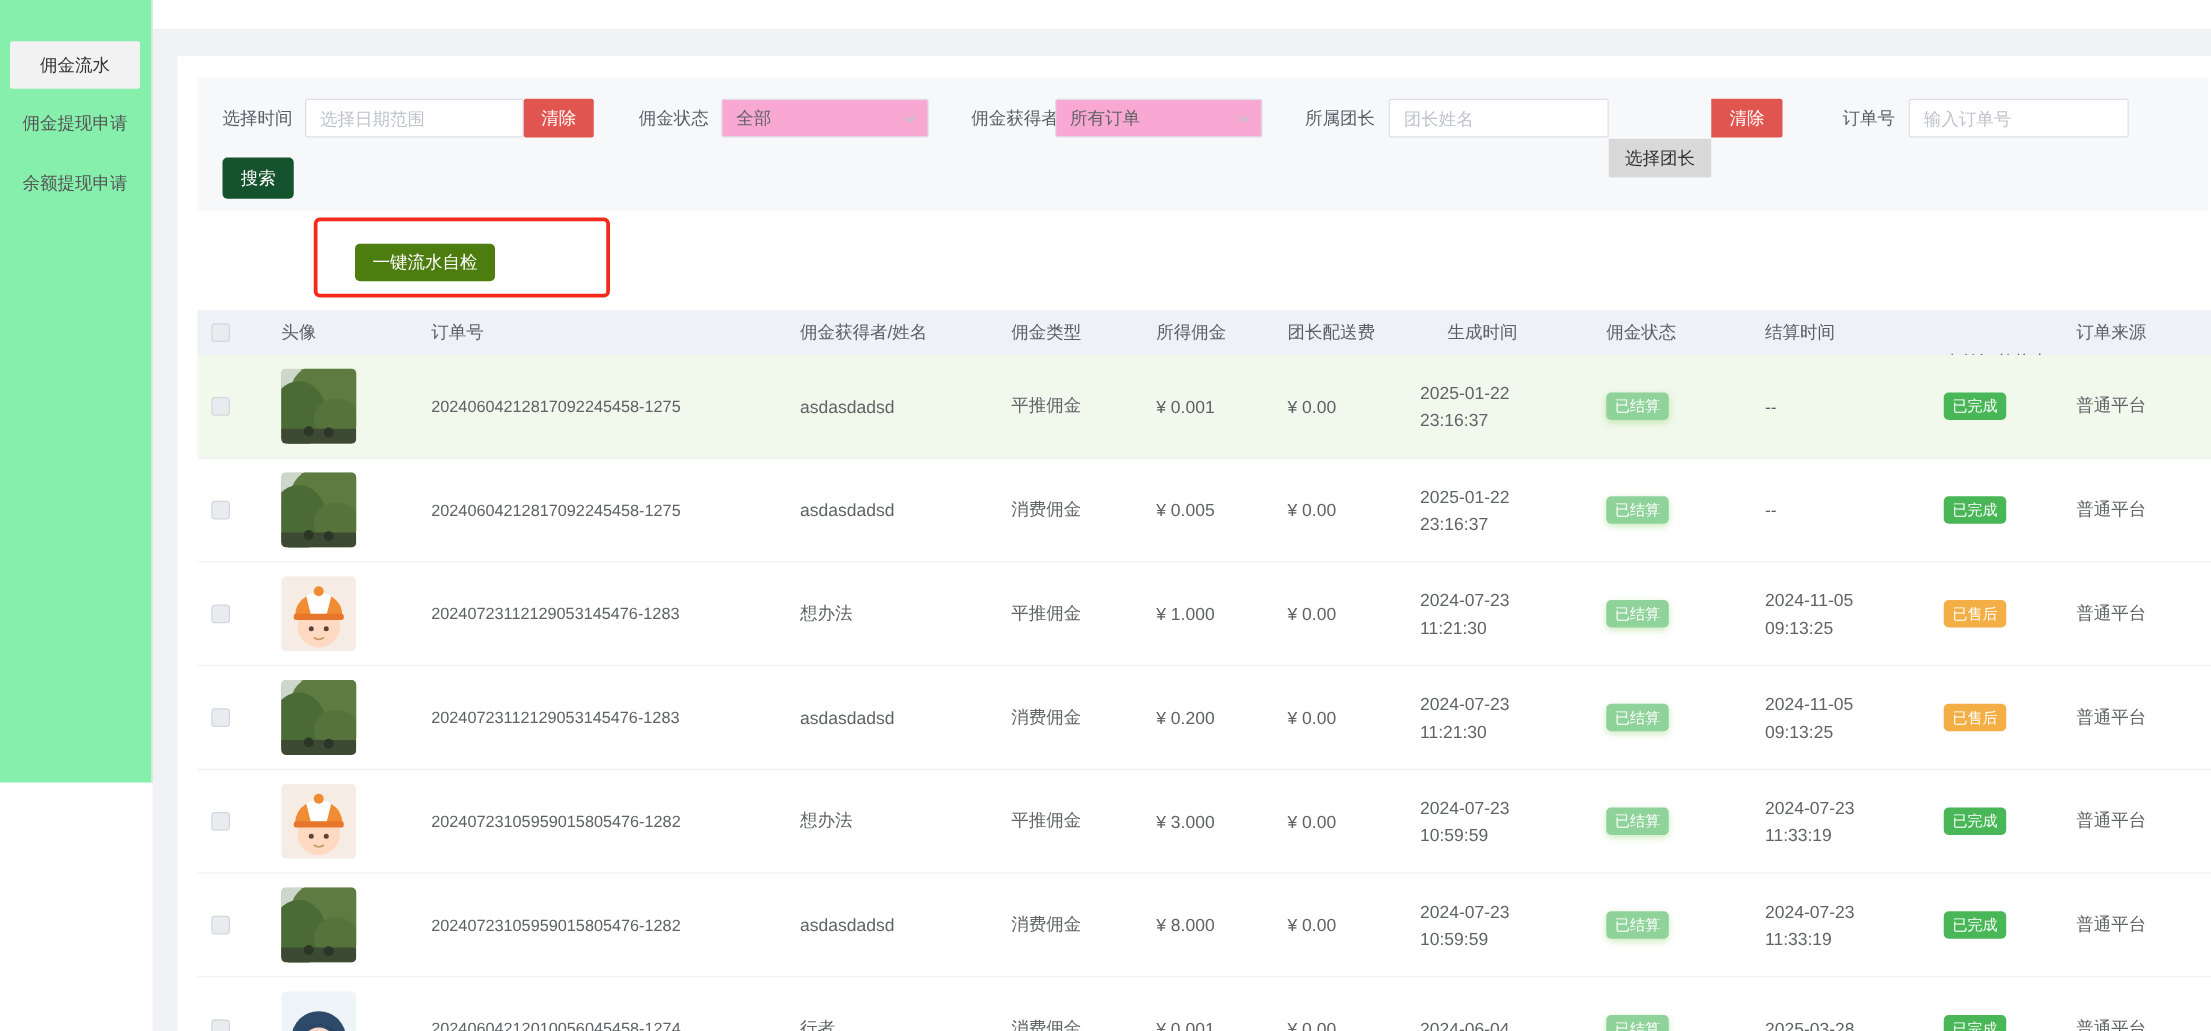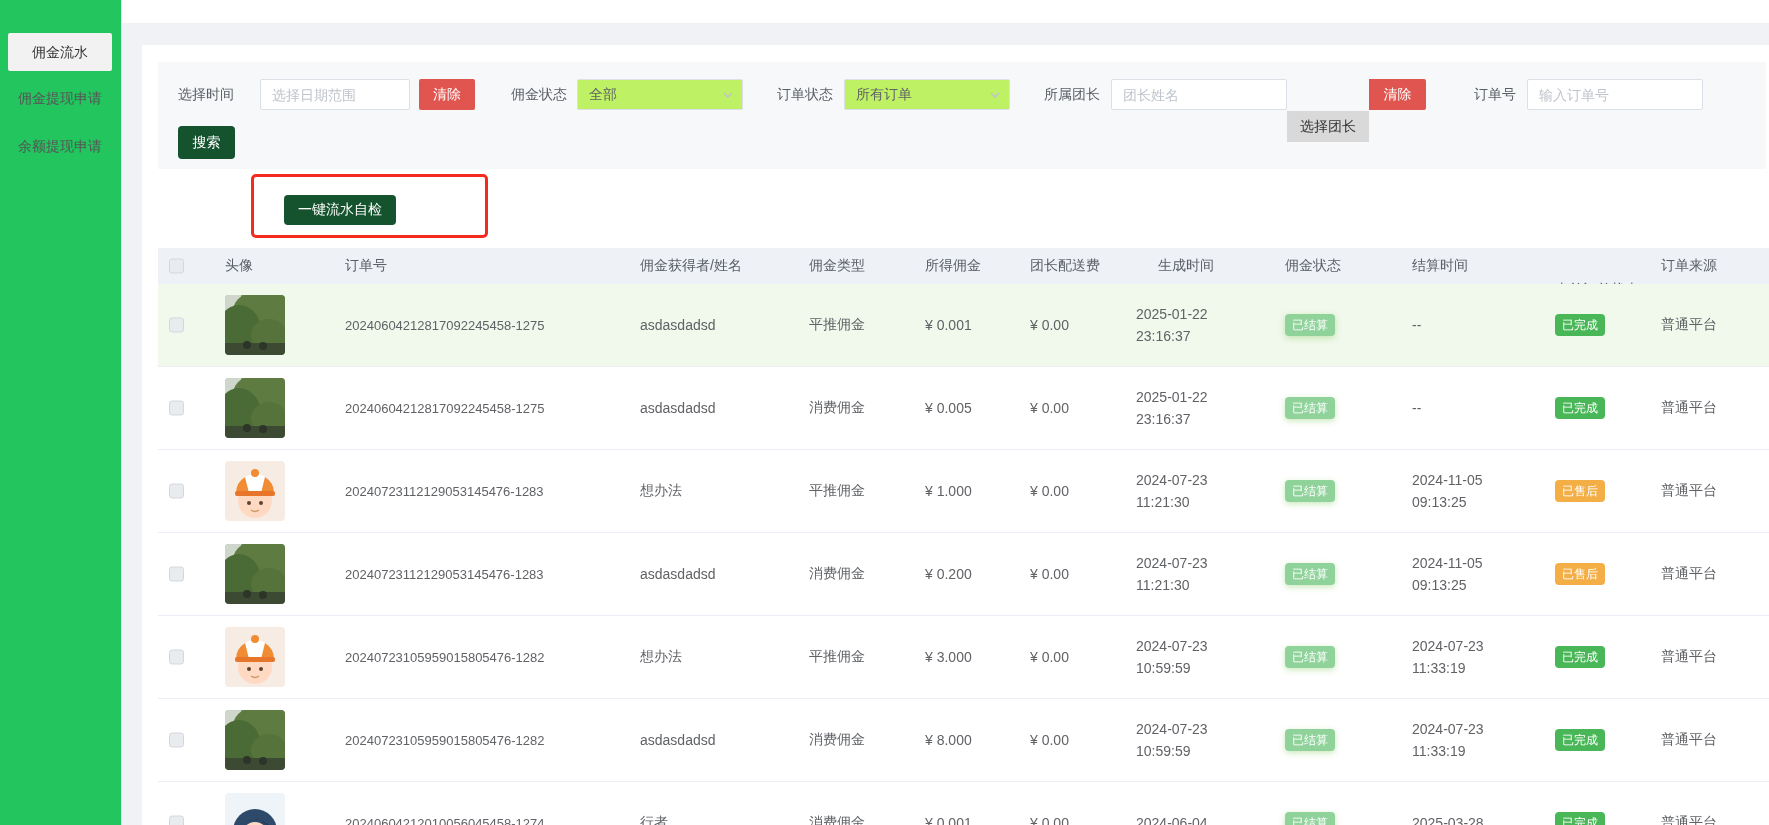--- a/index.html
+++ b/index.html
@@ -1,37 +1,37 @@
 <!DOCTYPE html>
 <html><head>
 <meta charset="utf-8">
 <style>
   * { margin:0; padding:0; box-sizing:border-box; }
   html,body { width:1769px; height:825px; overflow:hidden; background:#fff;
     font-family:"Liberation Sans","DejaVu Sans",sans-serif; color:#606266; }
 
   
-  #sidebar { position:absolute; left:0; top:0; width:122px; height:825px; background:#22c55e;
+  #sidebar { position:absolute; left:0; top:0; width:122px; height:626px; background:#86efac;
     border-right:1px solid #e8e8e8; z-index:5; }
   .side-item { position:absolute; left:8px; width:104px; height:38px; line-height:38px;
     text-align:center; font-size:14px; color:#555; cursor:pointer; border-radius:2px; }
   .side-item.active { background:#f2f2f2; color:#303133; }
 
   
   #main { position:absolute; left:122px; top:0; width:1647px; height:825px; background:#f0f2f5; }
   #topstrip { position:absolute; left:0; top:0; width:1647px; height:23px; background:#fff; }
   #card { position:absolute; left:20px; top:45px; width:1640px; height:790px; background:#fff; }
 
   
   #filter-panel { position:absolute; left:16px; top:17px; width:1608px; height:107px; background:#f7f8fa; }
   .flabel { position:absolute; top:0; height:31px; line-height:31px; font-size:14px; color:#5a5e66; }
   .finput { position:absolute; top:0; height:31px; background:#fff; border:1px solid #dcdfe6;
     font-size:14px; color:#606266; padding:0 11px; outline:none; border-radius:2px; }
   .finput::placeholder { color:#bfc4cc; }
-  .fselect { position:absolute; top:0; height:31px; background:#bef264; border:1px solid #dcdfe6;
+  .fselect { position:absolute; top:0; height:31px; background:#f9a8d4; border:1px solid #dcdfe6;
     border-radius:2px; font-size:14px; color:#606266; line-height:29px; padding:0 11px; cursor:pointer; }
   .chev { position:absolute; right:9px; top:12px; width:10px; height:7px; }
   .btn { border:none; cursor:pointer; font-size:14px; border-radius:2px; color:#fff; }
   .btn-red { background:#e0554f; }
   .btn-gray { background:#d9d9d9; color:#333; border-radius:0;margin-top:32px; }
   .btn-blue { background:#3f6fe0; border-radius:4px; }
 
   
   #self-check-btn { position:absolute; left:142px; top:150px; width:112px; height:30px;
     background:#46b14d; color:#fff; border:none; border-radius:4px; font-size:14px; cursor:pointer; }
@@ -82,52 +82,52 @@
 </div>
 
 <div id="main">
   <div id="topstrip"></div>
 
   <div id="card">
 
     <div id="filter-panel">
       <div style="position:relative; left:0; top:17px; height:31px;">
         <span class="flabel" style="left:20px;">选择时间</span>
-        <input class="finput" style="left: 102px; width: 150px;" placeholder="选择日期范围">
+        <input class="finput" style="left: 86px; width: 175px;" placeholder="选择日期范围">
         <button class="btn btn-red" style="position: absolute; left: 261px; top: 0px; width: 56px; height: 31px; background: rgb(224, 85, 79);">清除</button>
 
         <span class="flabel" style="left:353px;">佣金状态</span>
         <div class="fselect" style="left:419px; width:166px;">
           <span>全部</span>
           <svg class="chev" viewBox="0 0 10 7">
               <path d="M1 1l4 4 4-4" fill="none" stroke="#c0c4cc" stroke-width="1.6"></path>
             </svg>
         </div>
 
-        <span class="flabel" style="left:619px;">订单状态</span>
+        <span class="flabel" style="left:619px;">佣金获得者</span>
         <div class="fselect" style="left:686px; width:166px;">
           <span>所有订单</span>
           <svg class="chev" viewBox="0 0 10 7">
               <path d="M1 1l4 4 4-4" fill="none" stroke="#c0c4cc" stroke-width="1.6"></path>
             </svg>
         </div>
 
         <span class="flabel" style="left:886px;">所属团长</span>
         <input class="finput" style="left: 953px; width: 176px;" placeholder="团长姓名">
         <button class="btn btn-gray" style="position:absolute; left:1129px; top:0; width:82px; height:31px;">选择团长</button>
         <button class="btn btn-red" style="position: absolute; left: 1211px; top: 0px; width: 57px; height: 31px; border-radius: 0px 2px 2px 0px; background: rgb(224, 85, 79);">清除</button>
 
         <span class="flabel" style="left:1316px;">订单号</span>
         <input class="finput" style="left: 1369px; width: 176px;" placeholder="输入订单号">
       </div>
 
       <button class="btn btn-blue" style="position: absolute; left: 20px; top: 64px; width: 57px; height: 33px; background: #14532d;">搜索</button>
     </div>
 
-    <button id="self-check-btn" style="background: #14532d;">一键流水自检</button>
+    <button id="self-check-btn" style="background: #4d7c0f;">一键流水自检</button>
     <div id="annotation-rect" style="border-color: rgb(244, 42, 29);"></div>
 
     <div id="table">
       <div id="thead">
         <span class="th c-cb">
             <span class="checkbox"></span>
           </span>
 
       <span class="th" style="left: 67px;">头像</span>
           <span class="th" style="left: 187px;">订单号</span>

